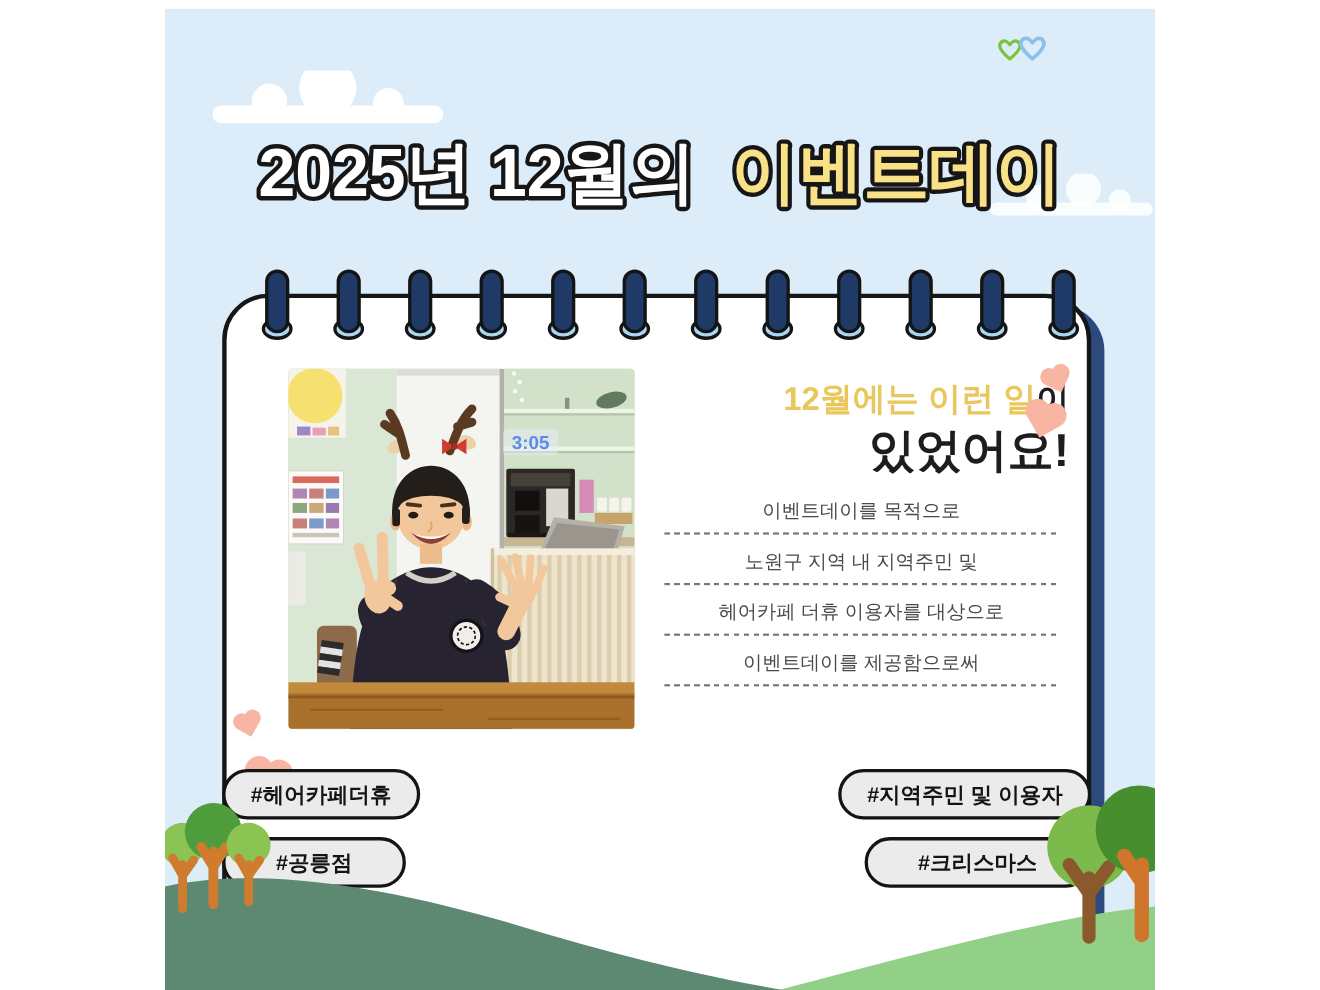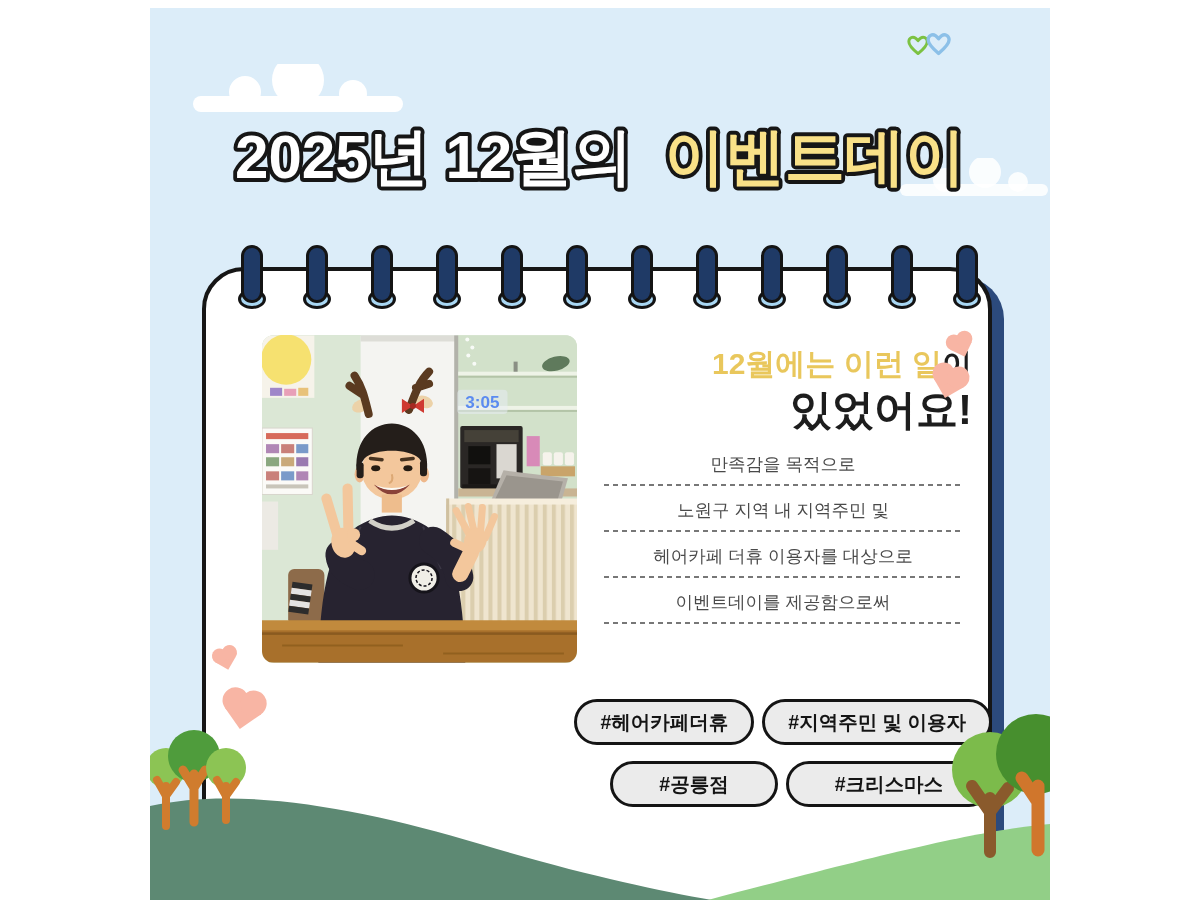--- a/index.html
+++ b/index.html
@@ -15,36 +15,36 @@
     position:absolute;left:202px;top:267px;width:790px;height:660px;background:#ffffff;
     border:4px solid #161616;border-radius:42px;box-sizing:border-box;
     box-shadow:12px 10px 0 var(--card_shadow,#2c4a7c);
   }
   .rings{position:absolute;left:150px;top:245px;width:900px;height:70px;}
   .ring{position:absolute;top:0;width:28px;height:66px;}
   .ring-hole{position:absolute;left:0;top:44px;width:28px;height:20px;border-radius:50%;
     background:var(--ring_hole,#a9d7f3);border:3px solid #141414;box-sizing:border-box;}
   .ring-bar{position:absolute;left:3px;top:0;width:22px;height:58px;border-radius:11px;
     background:var(--ring_navy,#1f3a66);border:3px solid #141414;box-sizing:border-box;}
-  .photo{position:absolute;left:262px;top:335px;width:315px;height:328px;border-radius:12px;overflow:hidden;background:#dbe7d5;text-decoration:underline;}
+  .photo{position:absolute;left:262px;top:335px;width:315px;height:328px;border-radius:4px;overflow:hidden;background:#dbe7d5;text-decoration:underline;}
   .photo svg{display:block;width:100%;height:100%;}
   .heading{position:absolute;left:600px;top:344px;width:372px;text-align:right;font-weight:bold;line-height:1.3;}
   .heading .hl{color:var(--heading_yellow,#e9c75c);font-size:30px;}
   .heading .sfx{color:#1d1d1d;font-size:30px;}
   .heading .l2{color:#1d1d1d;font-size:42px;display:block;}
   .heart{position:absolute;background:var(--heart_pink,#f8b5a4);}
   .heart::before,.heart::after{content:"";position:absolute;width:100%;height:100%;border-radius:50%;background:inherit;}
   .heart::before{top:-50%;left:0;}
   .heart::after{left:50%;top:0;}
   .body-block{position:absolute;left:604px;top:452px;width:358px;}
   .body-row{margin-bottom:12px;}
   .body-text{text-align:center;font-size:17.5px;color:#4a4a4a;}
   .dash{height:2px;margin-top:8px;
     background-image:repeating-linear-gradient(90deg,#777 0 5px,transparent 5px 9px);}
-  .tags{position:absolute;left:202px;width:790px;display:flex;justify-content:flex-end;gap:8px;}
+  .tags{position:absolute;left:202px;width:790px;display:flex;justify-content:space-between;gap:8px;}
   .tags.row1{top:699px;}
   .tags.row2{top:761px;}
   .pill{
     height:46px;display:flex;align-items:center;background:var(--pill_bg,#ebebeb);
     border:3.5px solid #141414;border-radius:25px;padding:0 23px;
     font-size:19.5px;font-weight:bold;color:#141414;box-sizing:border-box;white-space:nowrap;
   }
   .pill.wide{padding:9px 46px;}
   .hills{position:absolute;left:150px;top:690px;width:900px;height:210px;}
 </style>
@@ -291,21 +291,21 @@
     <span class="l2">있었어요!</span>
   </div>
 
   <div class="heart" style="left:953px;top:338px;width:16px;height:16px;transform:rotate(-65deg);"></div>
   <div class="heart" style="left:938px;top:372px;width:22px;height:22px;transform:rotate(-30deg);"></div>
   <div class="heart" style="left:218px;top:652px;width:15px;height:15px;transform:rotate(-60deg);"></div>
   <div class="heart" style="left:230px;top:698px;width:26px;height:26px;transform:rotate(-35deg);"></div>
 
   <div class="body-block">
     <div class="body-row">
-      <div class="body-text">만족감을 목적으로</div>
+      <div class="body-text">이벤트데이를 목적으로</div>
       <div class="dash"></div>
     </div>
     <div class="body-row">
       <div class="body-text">노원구 지역 내 지역주민 및</div>
       <div class="dash"></div>
     </div>
     <div class="body-row">
       <div class="body-text">헤어카페 더휴 이용자를 대상으로</div>
       <div class="dash"></div>
     </div>

